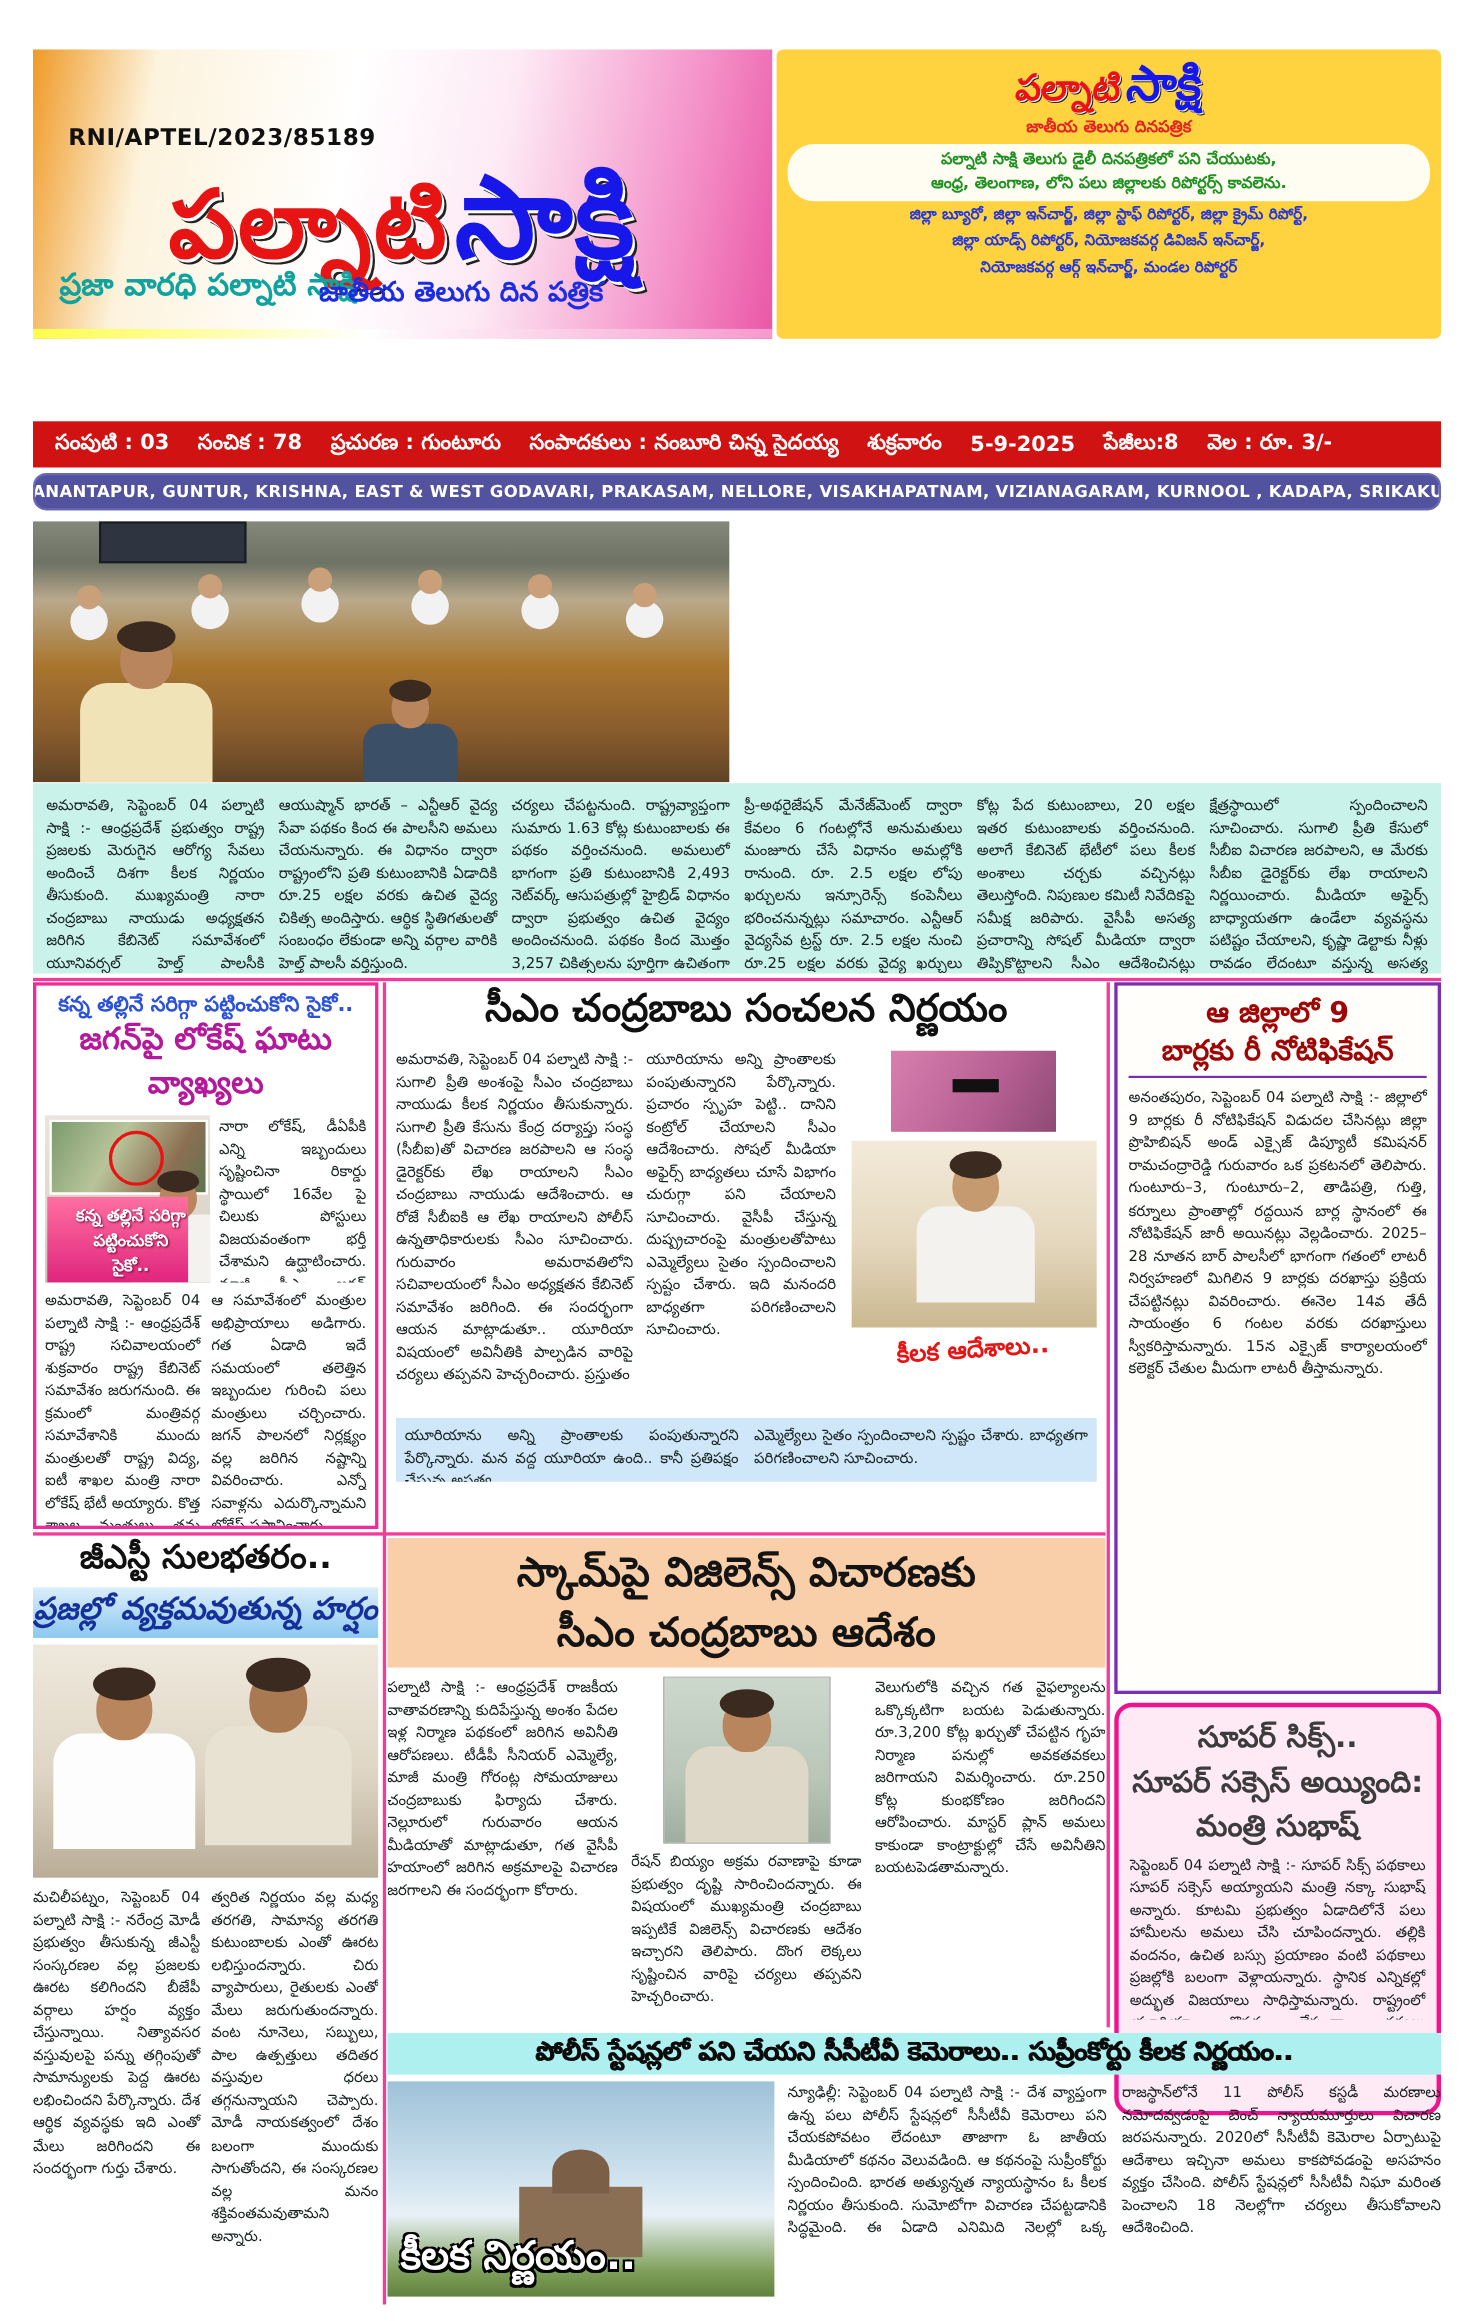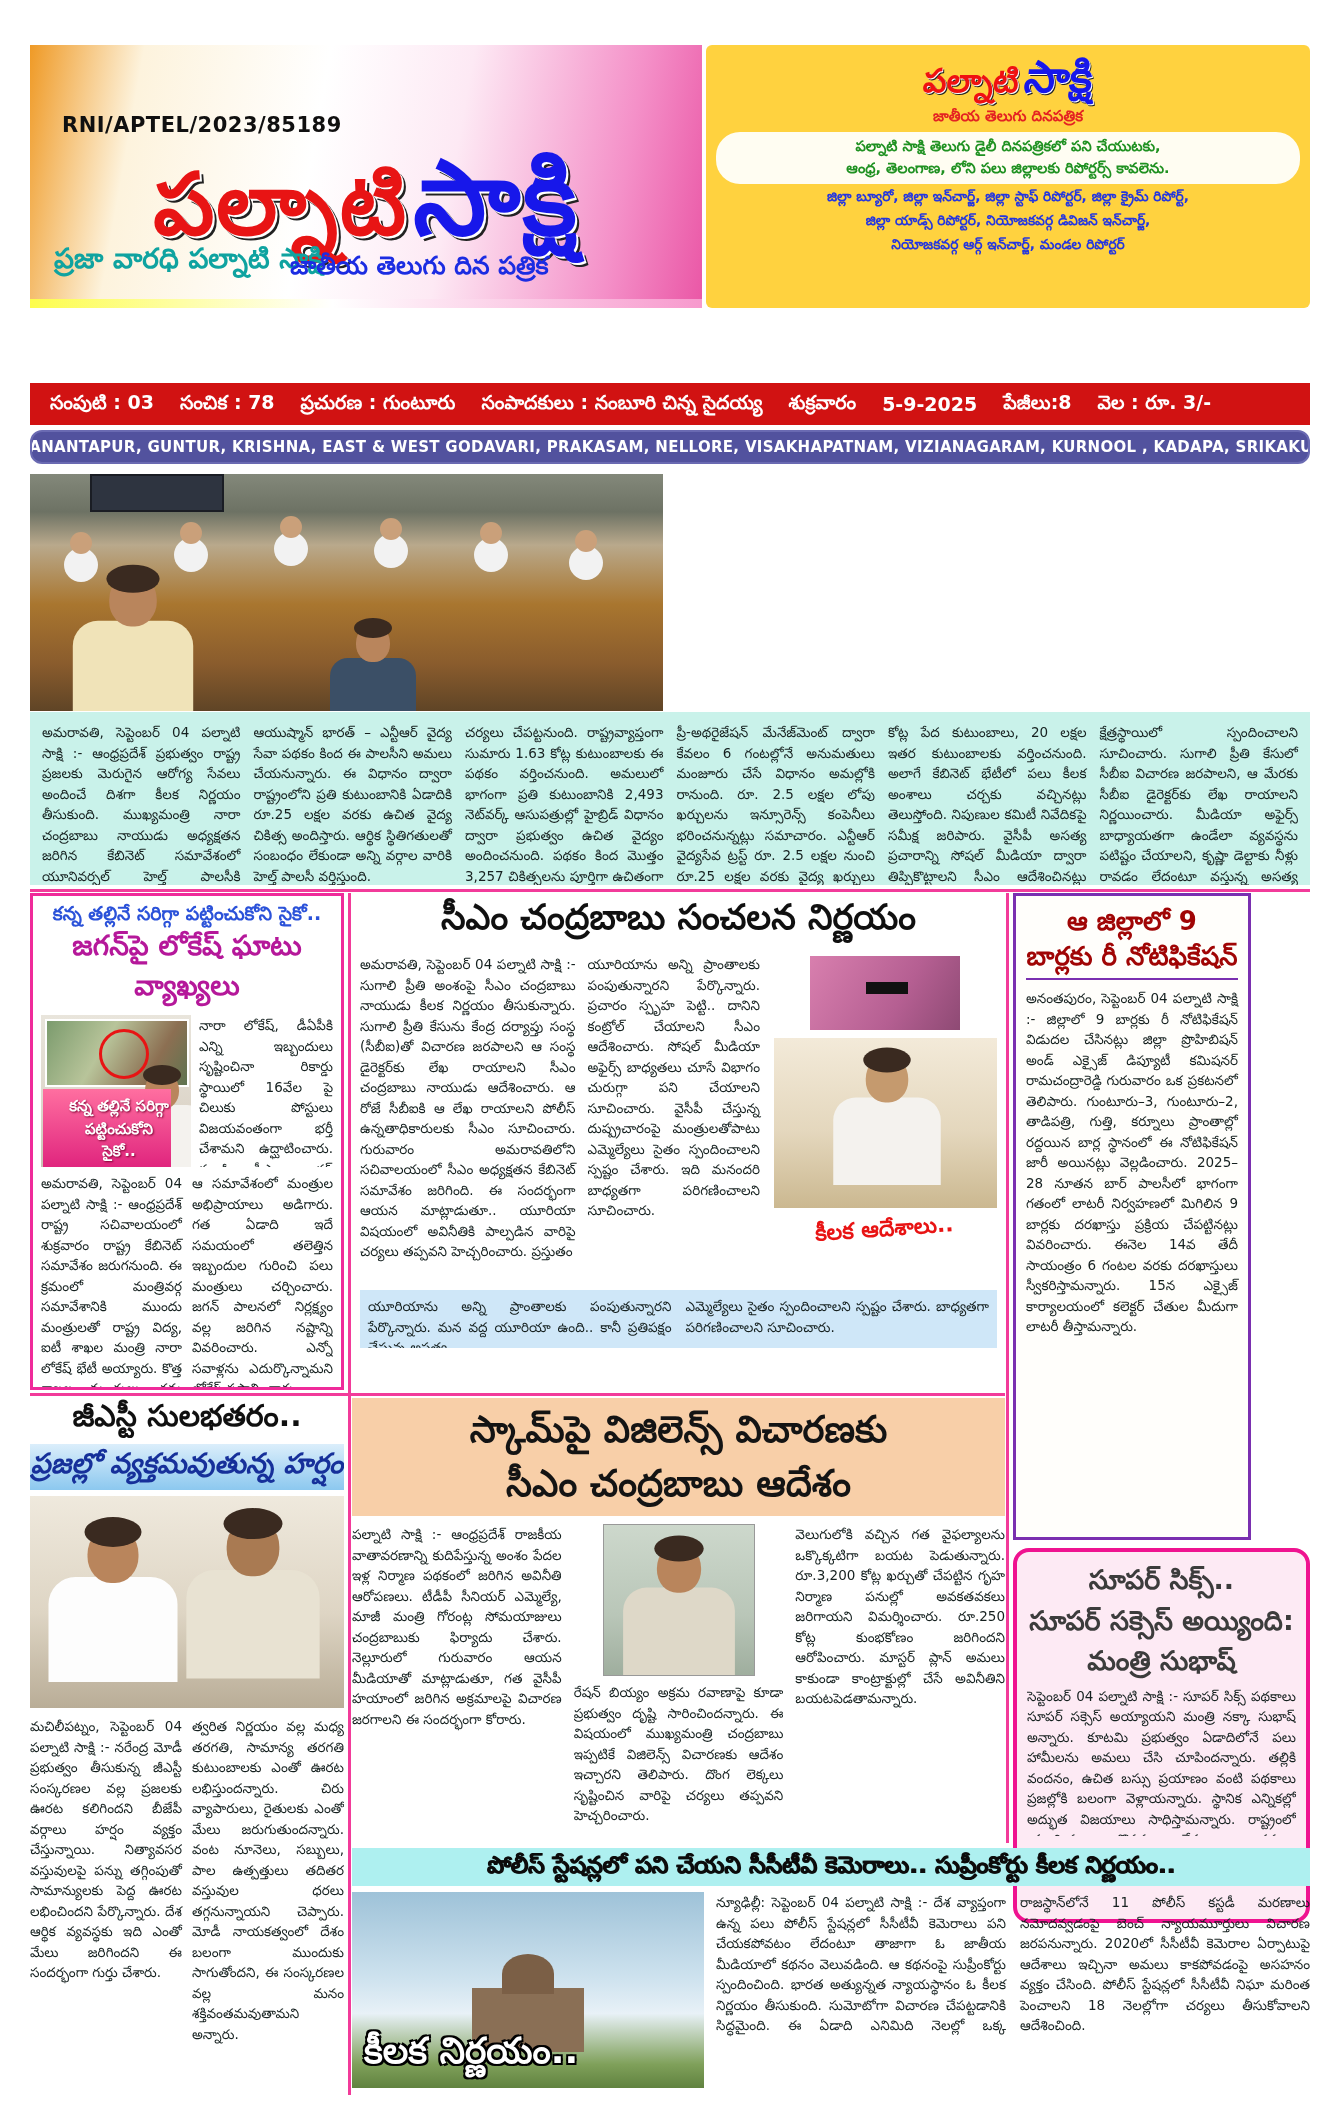--- a/index.html
+++ b/index.html
@@ -198,21 +198,21 @@
         </div>
         <div class="key-caption center" style="margin-top:6px;">కీలక ఆదేశాలు..</div>
       </div>
     </div>
     <div style="display:flex;gap:14px;background:#cfe7f8;padding:6px 8px;margin-top:6px;height:46px;" class="clip">
       <div class="jtext" style="flex:1;">యూరియాను అన్ని ప్రాంతాలకు పంపుతున్నారని పేర్కొన్నారు. మన వద్ద యూరియా ఉంది.. కానీ ప్రతిపక్షం చేస్తున్న అసత్య</div>
       <div class="jtext" style="flex:1;">ఎమ్మెల్యేలు సైతం స్పందించాలని స్పష్టం చేశారు. బాధ్యతగా పరిగణించాలని సూచించారు.</div>
     </div>
   </div>
 
-  <div class="abs barbox clip" style="left:1013px;top:893px;width:238px;height:647px;padding:8px 10px;">
+  <div class="abs barbox clip" style="left:1013px;top:893px;width:297px;height:647px;padding:8px 10px;">
     <div class="head-darkred center">ఆ జిల్లాలో 9</div>
     <div class="head-darkred center" style="border-bottom:2px solid #7a2fb0;padding-bottom:4px;">బార్లకు రీ నోటిఫికేషన్</div>
     <div class="jtext" style="margin-top:8px;">అనంతపురం, సెప్టెంబర్ 04  పల్నాటి సాక్షి :- జిల్లాలో 9 బార్లకు రీ నోటిఫికేషన్ విడుదల చేసినట్లు జిల్లా ప్రొహిబిషన్ అండ్ ఎక్సైజ్ డిప్యూటీ కమిషనర్ రామచంద్రారెడ్డి గురువారం ఒక ప్రకటనలో తెలిపారు. గుంటూరు–3, గుంటూరు–2, తాడిపత్రి, గుత్తి, కర్నూలు ప్రాంతాల్లో రద్దయిన బార్ల స్థానంలో ఈ నోటిఫికేషన్ జారీ అయినట్లు వెల్లడించారు. 2025–28 నూతన బార్ పాలసీలో భాగంగా గతంలో లాటరీ నిర్వహణలో మిగిలిన 9 బార్లకు దరఖాస్తు ప్రక్రియ చేపట్టినట్లు వివరించారు. ఈనెల 14వ తేదీ సాయంత్రం 6 గంటల వరకు దరఖాస్తులు స్వీకరిస్తామన్నారు. 15న ఎక్సైజ్ కార్యాలయంలో కలెక్టర్ చేతుల మీదుగా లాటరీ తీస్తామన్నారు.</div>
   </div>
 
   <div class="abs supersix-box clip center" style="left:1013px;top:1548px;width:297px;height:375px;padding:8px 10px;">
     <div class="supersix-head">సూపర్ సిక్స్..</div>
     <div class="supersix-head">సూపర్ సక్సెస్ అయ్యింది:</div>
     <div class="supersix-head" style="margin-bottom:4px;">మంత్రి సుభాష్</div>
     <div class="jtext clip" style="height:150px;">సెప్టెంబర్ 04 పల్నాటి సాక్షి :- సూపర్ సిక్స్ పథకాలు సూపర్ సక్సెస్ అయ్యాయని మంత్రి నక్కా సుభాష్ అన్నారు. కూటమి ప్రభుత్వం ఏడాదిలోనే పలు హామీలను అమలు చేసి చూపిందన్నారు. తల్లికి వందనం, ఉచిత బస్సు ప్రయాణం వంటి పథకాలు ప్రజల్లోకి బలంగా వెళ్లాయన్నారు. స్థానిక ఎన్నికల్లో అద్భుత విజయాలు సాధిస్తామన్నారు. రాష్ట్రంలో యూరియా కొరత లేకుండా చర్యలు తీసుకుంటున్నామని, రైతులకు అవసరమైన సాయం అందిస్తామని తెలిపారు. పేదలందరికీ ప్రభుత్వ పథకాల ద్వారా లబ్ధి చేకూరుతోందని, కేబినెట్ చర్చించిన అంశాలు త్వరలో అమలవుతాయని వివరించారు.</div>

